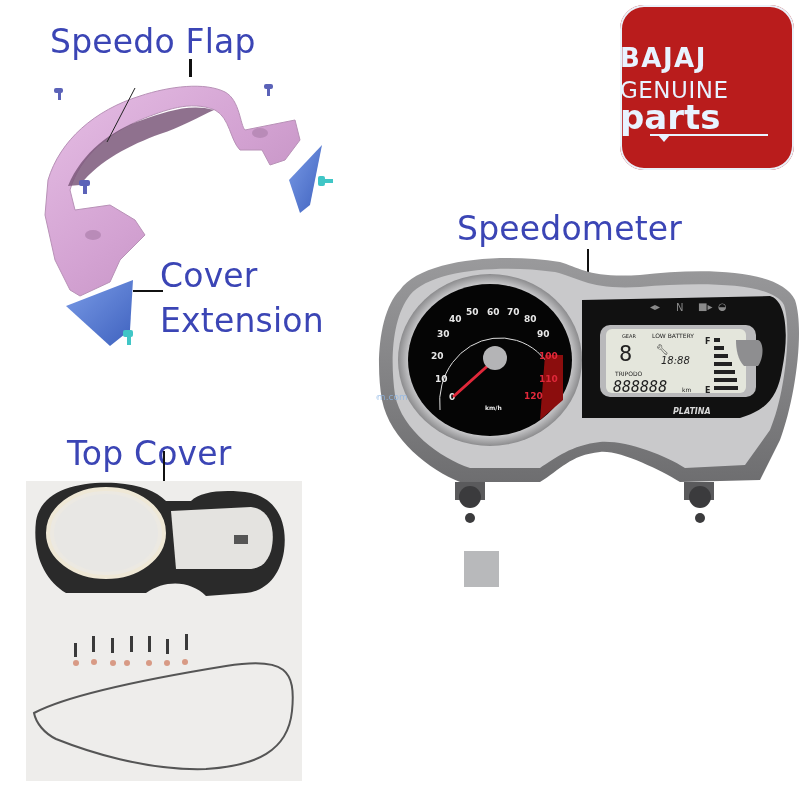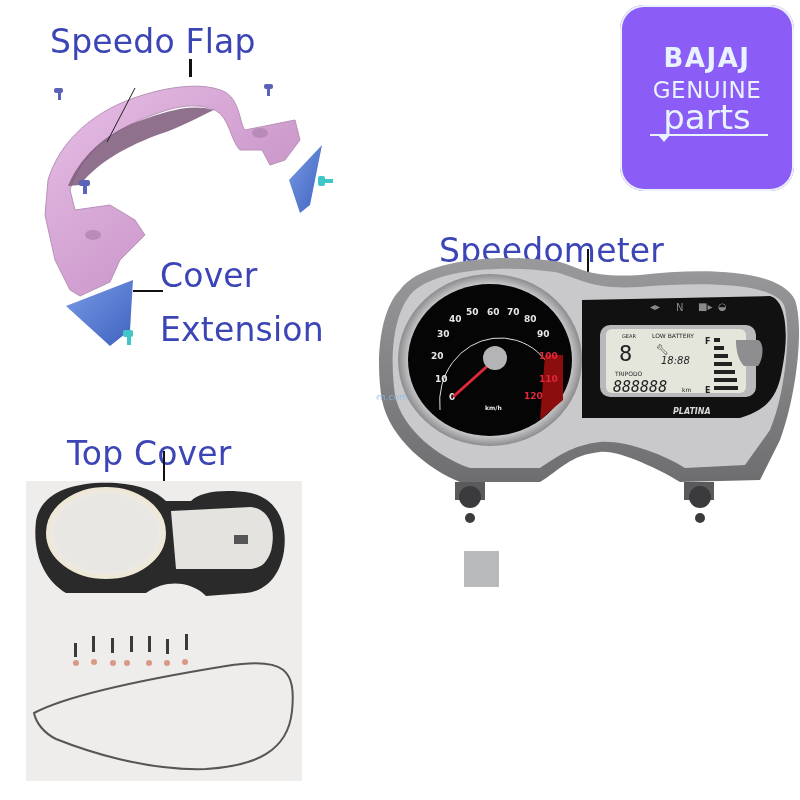--- a/index.html
+++ b/index.html
@@ -1,24 +1,24 @@
 <!DOCTYPE html>
 <html><head>
 <meta charset="utf-8">
 <style>
   html, body { margin:0; padding:0; background:#ffffff; }
   body { width:800px; height:800px; position:relative; overflow:hidden; font-family:"DejaVu Sans", sans-serif; }
   .label { position:absolute; color:#3b45b5; font-family:"DejaVu Sans", sans-serif; font-size:33px; line-height:1; white-space:nowrap; letter-spacing:0.2px; }
   .leader { position:absolute; background:#111; }
   .abs { position:absolute; }
   
-  .logo { position:absolute; left:620px; top:5px; width:174px; height:186px; border-radius:24px; background:#8b5cf6; box-shadow:0 0 0 2px #eaf2fa inset; color:#e8f3ff; text-align:center; }
+  .logo { position:absolute; left:620px; top:5px; width:174px; height:165px; border-radius:24px; background:#b91c1c; box-shadow:0 0 0 2px #eaf2fa inset; color:#e8f3ff; }
   .logo .brand { position:absolute; left:0; right:0; top:38px; font-family:"DejaVu Sans", sans-serif; font-weight:bold; font-size:26px; letter-spacing:1.5px; }
   .logo .genuine { position:absolute; left:0; right:0; top:72px; font-size:23px; letter-spacing:0.5px; }
-  .logo .parts { position:absolute; left:0; right:0; top:92px; font-size:34px; font-weight:normal; }
+  .logo .parts { position:absolute; left:0; right:0; top:92px; font-size:34px; font-weight:bold; }
   .logo .uline { position:absolute; left:30px; width:118px; top:129px; height:2px; background:#e8f3ff; }
   .logo .arrow { position:absolute; left:38px; top:130px; width:0; height:0; border-left:6px solid transparent; border-right:6px solid transparent; border-top:7px solid #e8f3ff; }
   
   .photo { position:absolute; left:26px; top:481px; width:276px; height:300px; background:#eeedeb; }
   .gray-square { position:absolute; left:464px; top:551px; width:35px; height:36px; background:#b8b9bb; }
 </style>
 </head>
 <body>
 
 <div class="label" style="left:50px; top:25px;">Speedo Flap</div>
@@ -58,31 +58,31 @@
   <g fill="#40c6c6">
     <rect x="318" y="176" width="7" height="10" rx="2"></rect>
       <rect x="324" y="179" width="9" height="4"></rect>
     <rect x="123" y="330" width="10" height="7" rx="2"></rect>
       <rect x="127" y="336" width="4" height="9"></rect>
   </g>
 </svg>
 
 <div class="leader" style="left:133px; top:290px; width:30px; height:2px;"></div>
 <div class="label" style="left:160px; top:259px;">Cover</div>
-<div class="label" style="left:160px; top:313px;">Extension</div>
+<div class="label" style="left:160px; top:304px;">Extension</div>
 
 <div class="logo">
   <div class="brand">BAJAJ</div>
   <div class="genuine">GENUINE</div>
   <div class="parts">parts</div>
   <div class="uline"></div>
   <div class="arrow"></div>
 </div>
 
-<div class="label" style="left:439px; top:212px;margin-top:22px;">Speedometer</div>
+<div class="label" style="left:457px; top:212px;">Speedometer</div>
 <div class="leader" style="left:587px; top:249px; width:2px; height:30px;"></div>
 
 <svg class="abs" style="left:376px; top:256px;" width="424" height="274" viewBox="376 256 424 274">
   <defs>
     <linearGradient id="bodyG" x1="0" y1="0" x2="0" y2="1">
       <stop offset="0" stop-color="#9a9a9c"></stop>
       <stop offset="1" stop-color="#6e6e70"></stop>
     </linearGradient>
     <radialGradient id="bezel" cx="0.5" cy="0.5" r="0.5">
       <stop offset="0.85" stop-color="#d8d8da"></stop>

